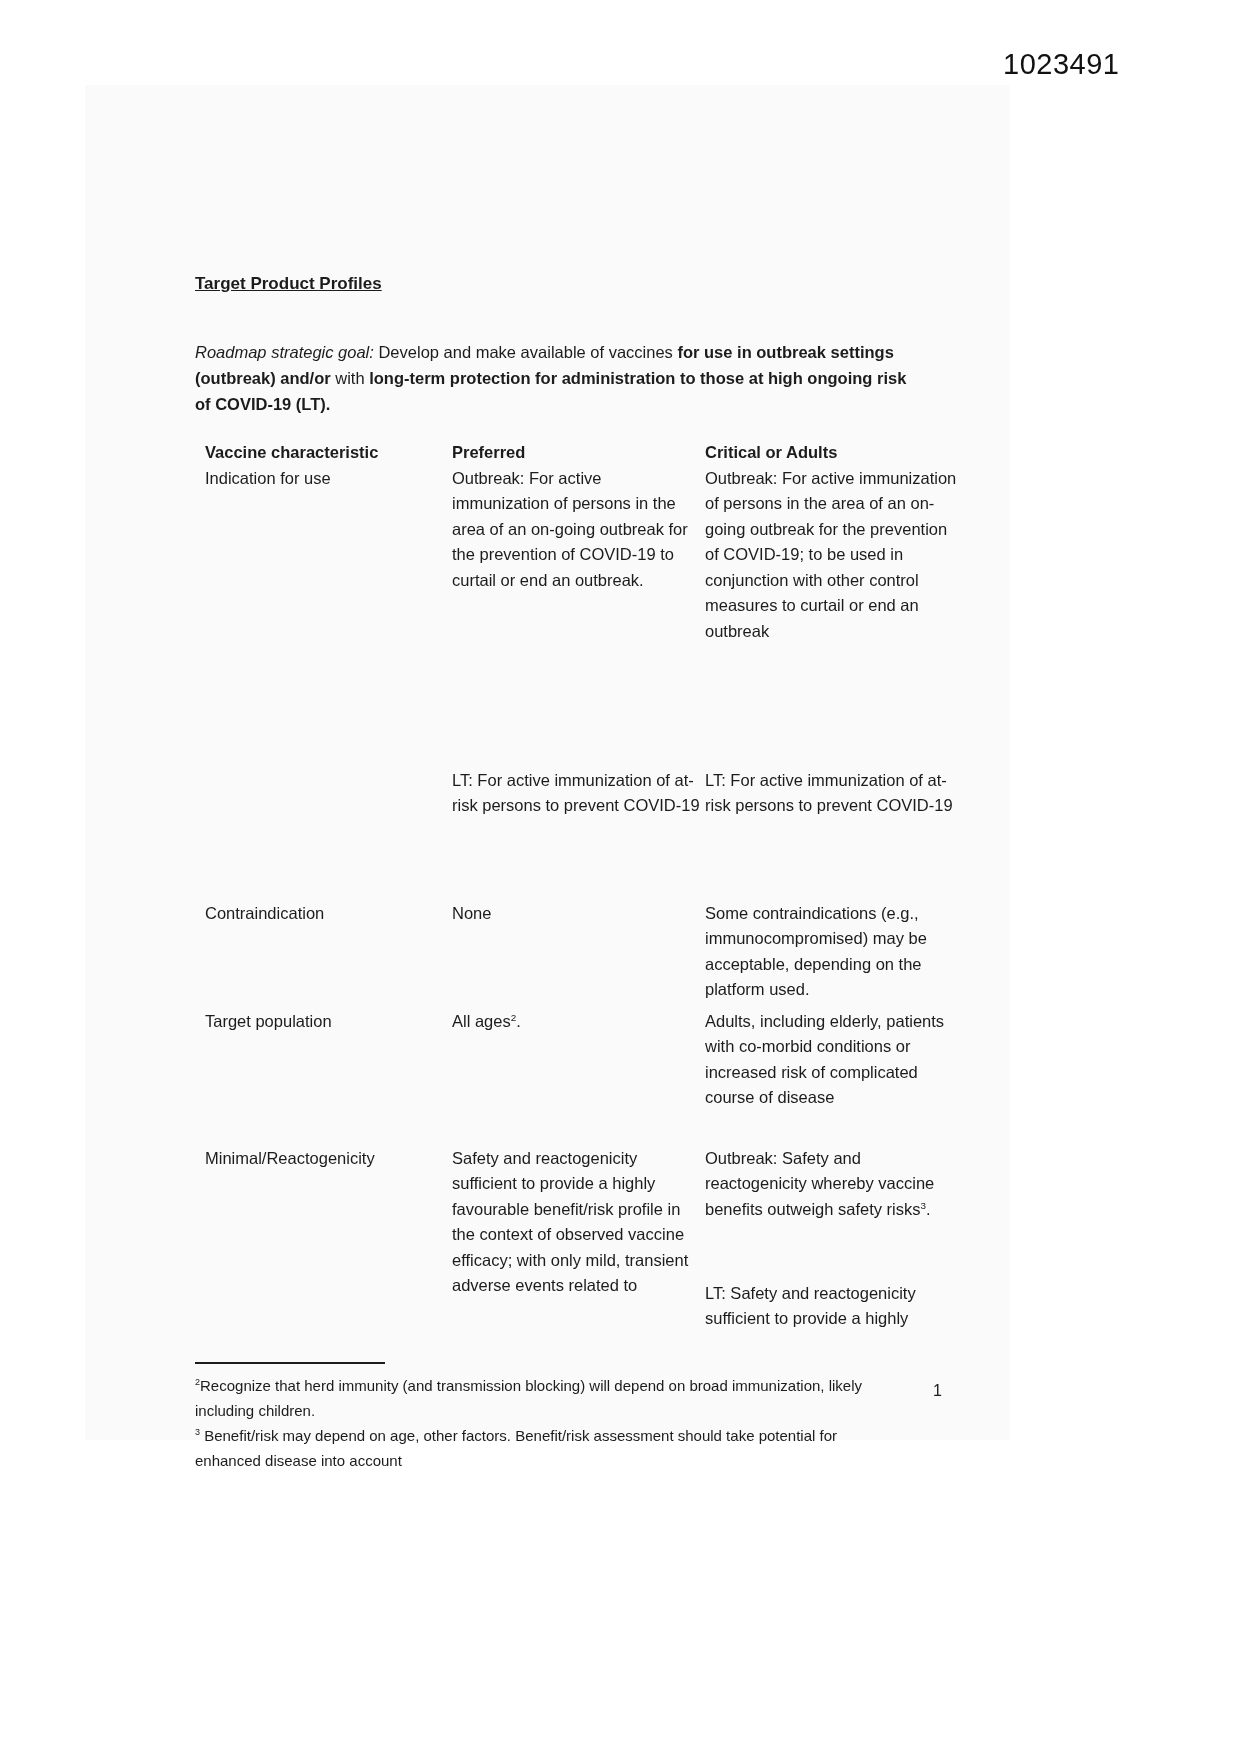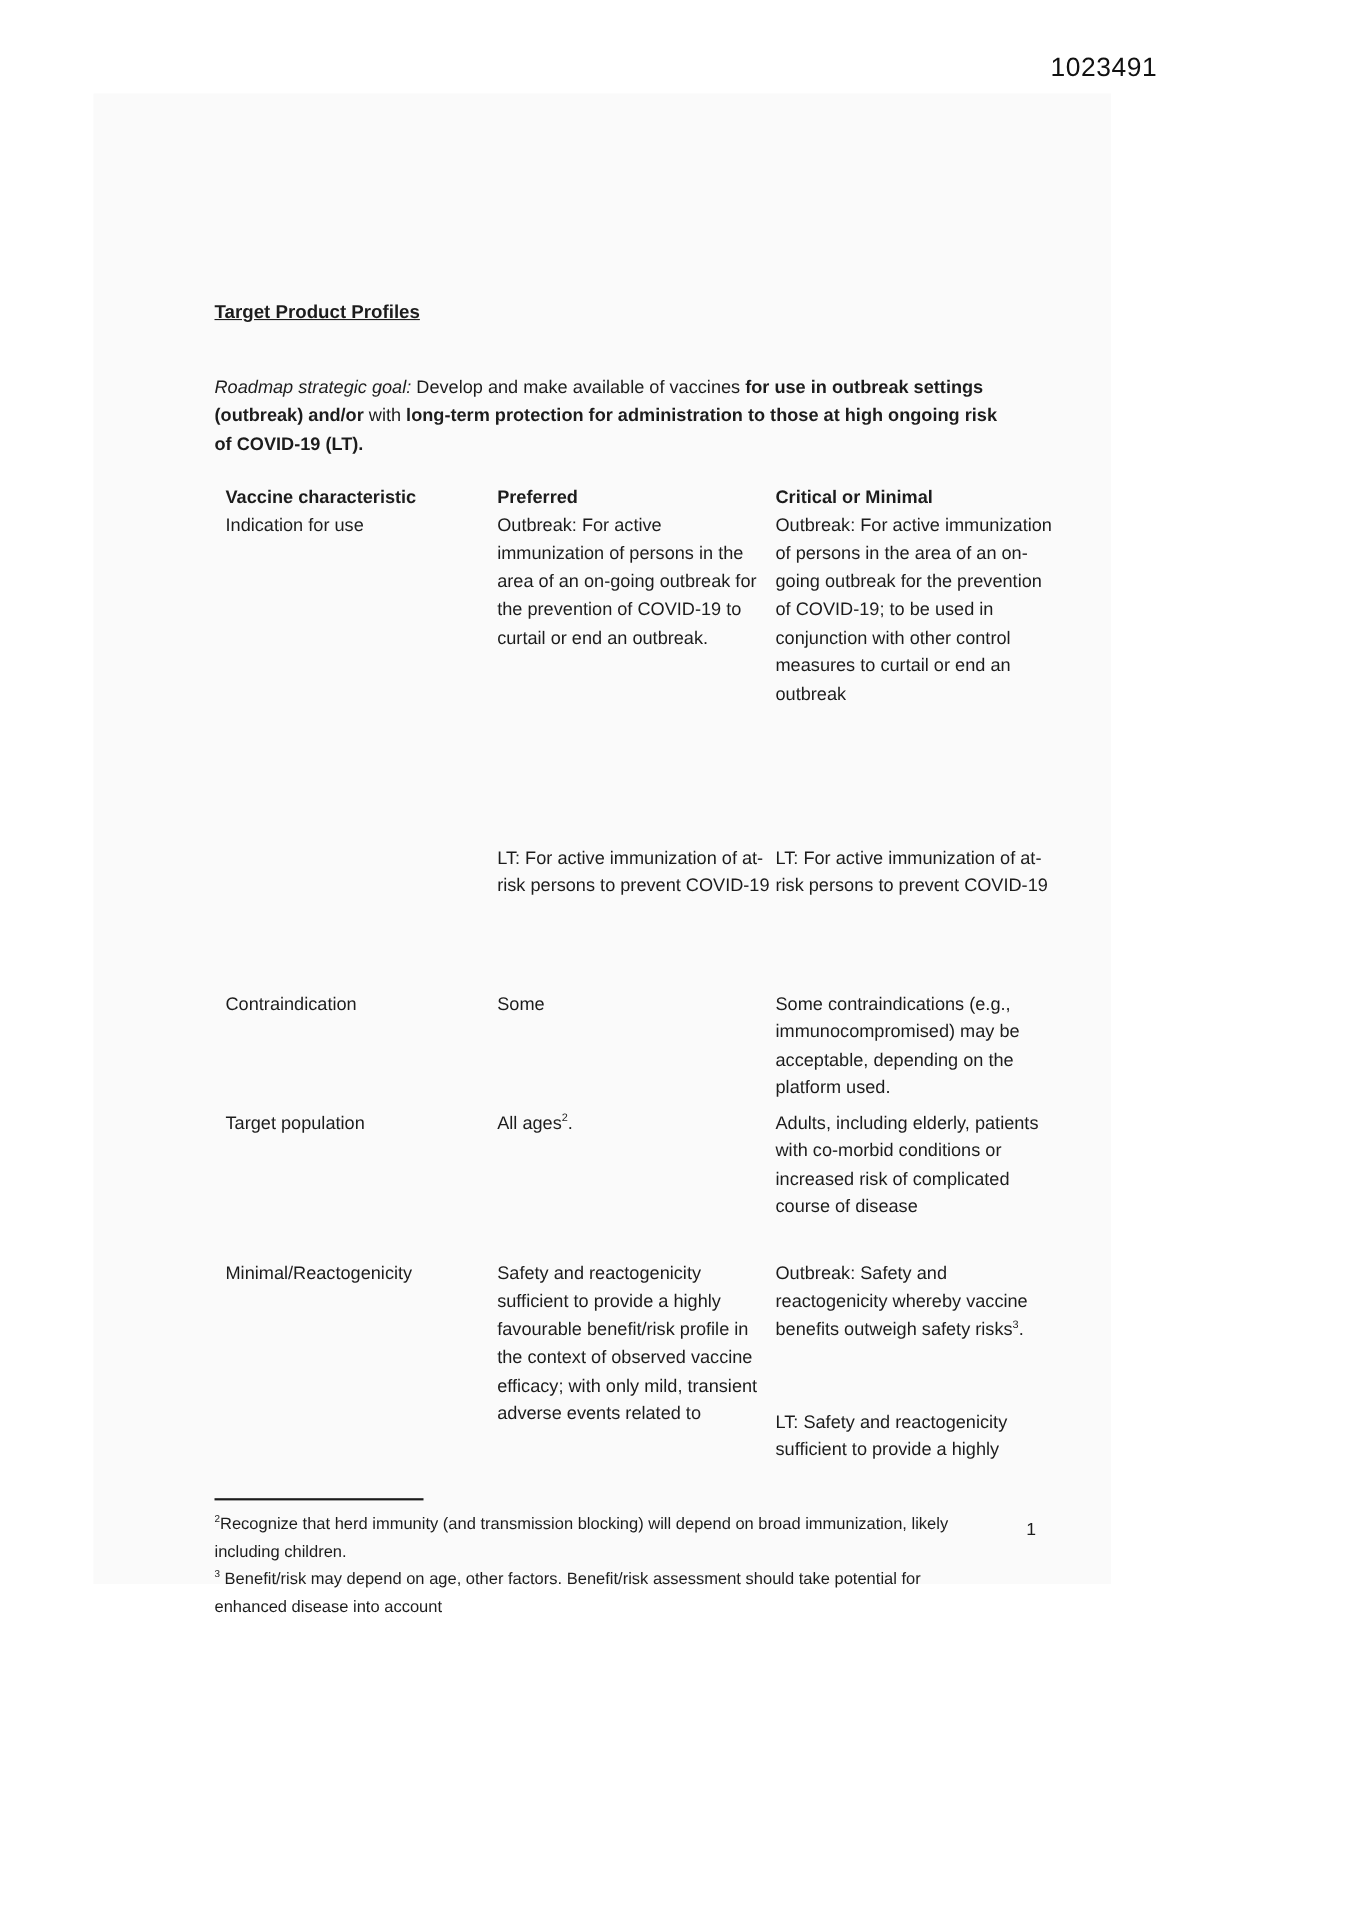--- a/index.html
+++ b/index.html
@@ -13,22 +13,22 @@
     overflow:hidden;
   }
   .scan-area {
     position:absolute;
     left:85px; top:85px;
     width:925px; height:1355px;
     background:#fafafa;
   }
   .doc-number {
     position:absolute;
-    top:48px; left:955px;
-    font-size:24px;
+    top:48px; left:1003px;
+    font-size:29px;
     letter-spacing:0.5px;
     color:#111;
   }
   .title {
     position:absolute;
     left:195px; top:274px;
     font-size:17px;
     font-weight:bold;
     text-decoration:underline;
   }
@@ -90,38 +90,38 @@
 
   <div class="title">Target Product Profiles</div>
 
   <p class="intro"><span class="i">Roadmap strategic goal:</span><span> Develop and make available of  vaccines </span><span class="b">for use in outbreak settings (outbreak) and/or</span><span> with </span><span class="b">long-term protection for administration to those at high ongoing risk of COVID-19 (LT).</span></p>
 
   <div class="tpp-table">
 
     <div class="trow thead">
       <div class="cell">Vaccine characteristic</div>
       <div class="cell">Preferred</div>
-      <div class="cell">Critical or Minimal</div>
+      <div class="cell">Critical or Adults</div>
     </div>
 
     <div class="trow row-indication">
       <div class="cell">Indication for use</div>
       <div class="cell">
         <div class="ind-outbreak">Outbreak: For active immunization of persons in the area of an on-going outbreak for the prevention of COVID-19 to curtail or end an outbreak.</div>
         <div>LT: For active immunization of at-risk persons to prevent COVID-19</div>
       </div>
       <div class="cell">
         <div class="ind-outbreak">Outbreak: For active immunization of persons in the area of an on-going outbreak for the prevention of COVID-19; to be used in conjunction with other control measures to curtail or end an outbreak</div>
         <div>LT: For active immunization of at-risk persons to prevent COVID-19</div>
       </div>
     </div>
 
     <div class="trow row-contraindication">
       <div class="cell">Contraindication</div>
-      <div class="cell">Some</div>
+      <div class="cell">None</div>
       <div class="cell">Some contraindications (e.g., immunocompromised) may be acceptable, depending on the platform used.</div>
     </div>
 
     <div class="trow row-target">
       <div class="cell">Target population</div>
       <div class="cell">
         <div><span>All ages</span><sup>2</sup><span>.</span></div>
       </div>
       <div class="cell">Adults, including elderly, patients with co-morbid conditions or increased risk of complicated course of disease</div>
     </div>

